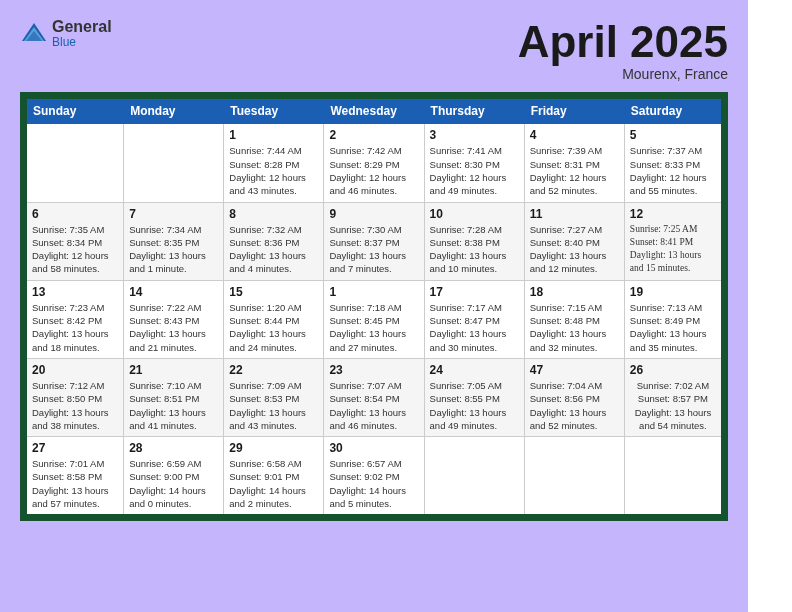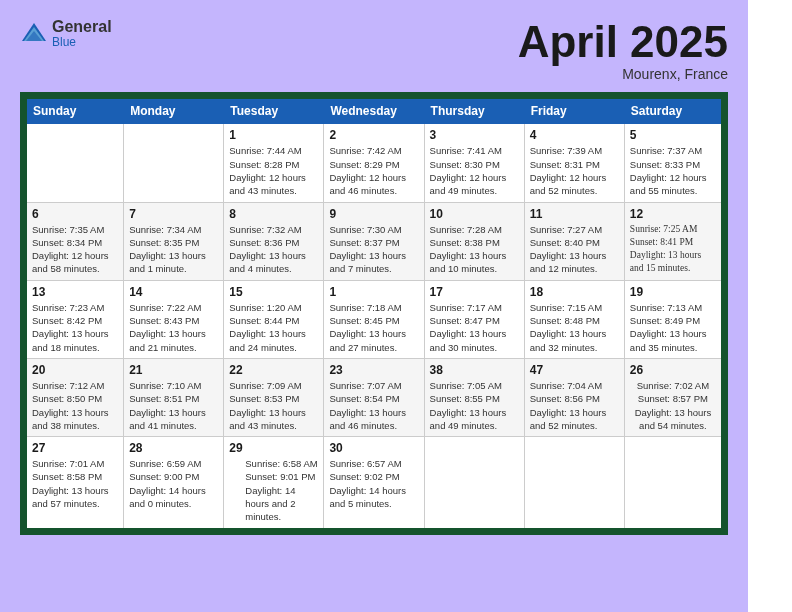--- a/index.html
+++ b/index.html
@@ -278,21 +278,21 @@
 Sunset: 8:53 PM
 Daylight: 13 hours and 43 minutes.</div>
           </td>
           <td>
             <span class="day-number">23</span>
             <div class="day-info" style="white-space: pre-line;">Sunrise: 7:07 AM
 Sunset: 8:54 PM
 Daylight: 13 hours and 46 minutes.</div>
           </td>
           <td>
-            <span class="day-number">38</span>
+            <span class="day-number">24</span>
             <div class="day-info" style="white-space: pre-line;">Sunrise: 7:05 AM
 Sunset: 8:55 PM
 Daylight: 13 hours and 49 minutes.</div>
           </td>
           <td>
             <span class="day-number">47</span>
             <div class="day-info" style="white-space: pre-line;">Sunrise: 7:04 AM
 Sunset: 8:56 PM
 Daylight: 13 hours and 52 minutes.</div>
           </td>
@@ -311,21 +311,21 @@
 Daylight: 13 hours and 57 minutes.</div>
           </td>
           <td>
             <span class="day-number">28</span>
             <div class="day-info" style="white-space: pre-line;">Sunrise: 6:59 AM
 Sunset: 9:00 PM
 Daylight: 14 hours and 0 minutes.</div>
           </td>
           <td>
             <span class="day-number">29</span>
-            <div class="day-info" style="white-space: pre-line; margin-left: 16px;">Sunrise: 6:58 AM
+            <div class="day-info" style="white-space: pre-line;">Sunrise: 6:58 AM
 Sunset: 9:01 PM
 Daylight: 14 hours and 2 minutes.</div>
           </td>
           <td>
             <span class="day-number">30</span>
             <div class="day-info" style="white-space: pre-line;">Sunrise: 6:57 AM
 Sunset: 9:02 PM
 Daylight: 14 hours and 5 minutes.</div>
           </td>
           <td class="empty-cell"></td>

